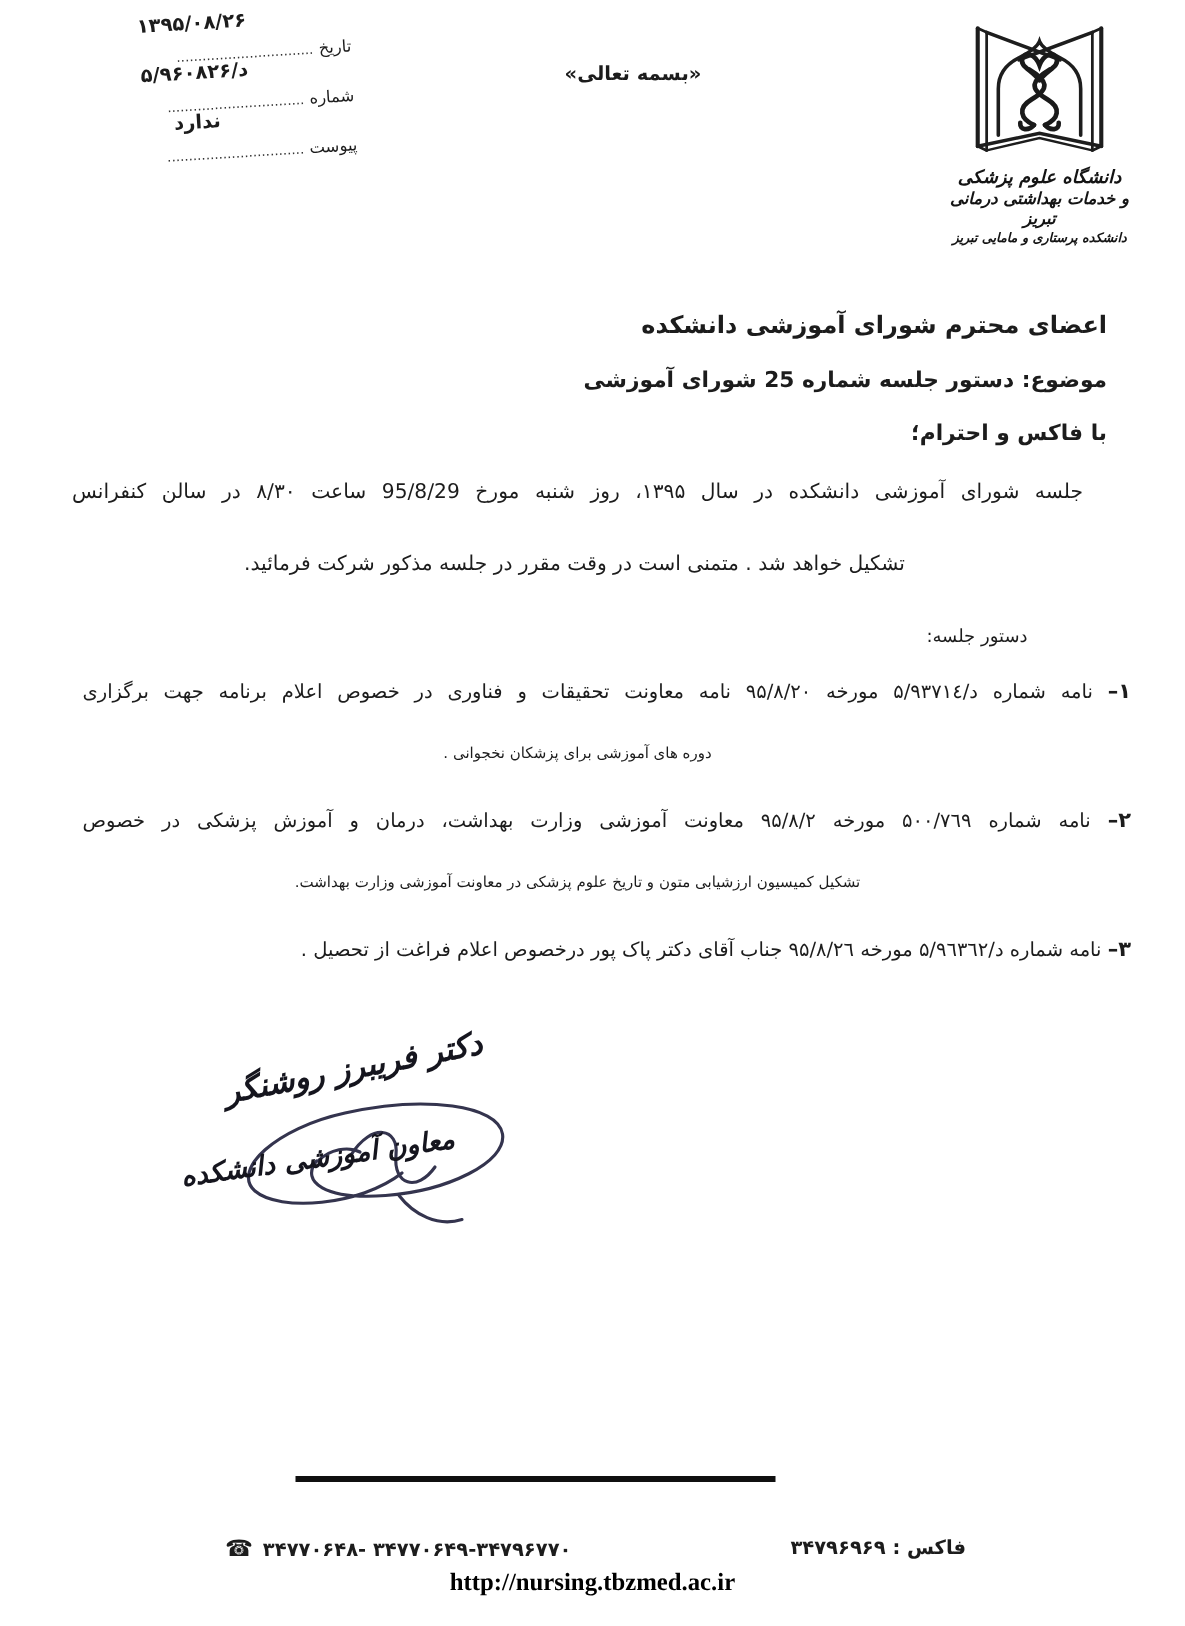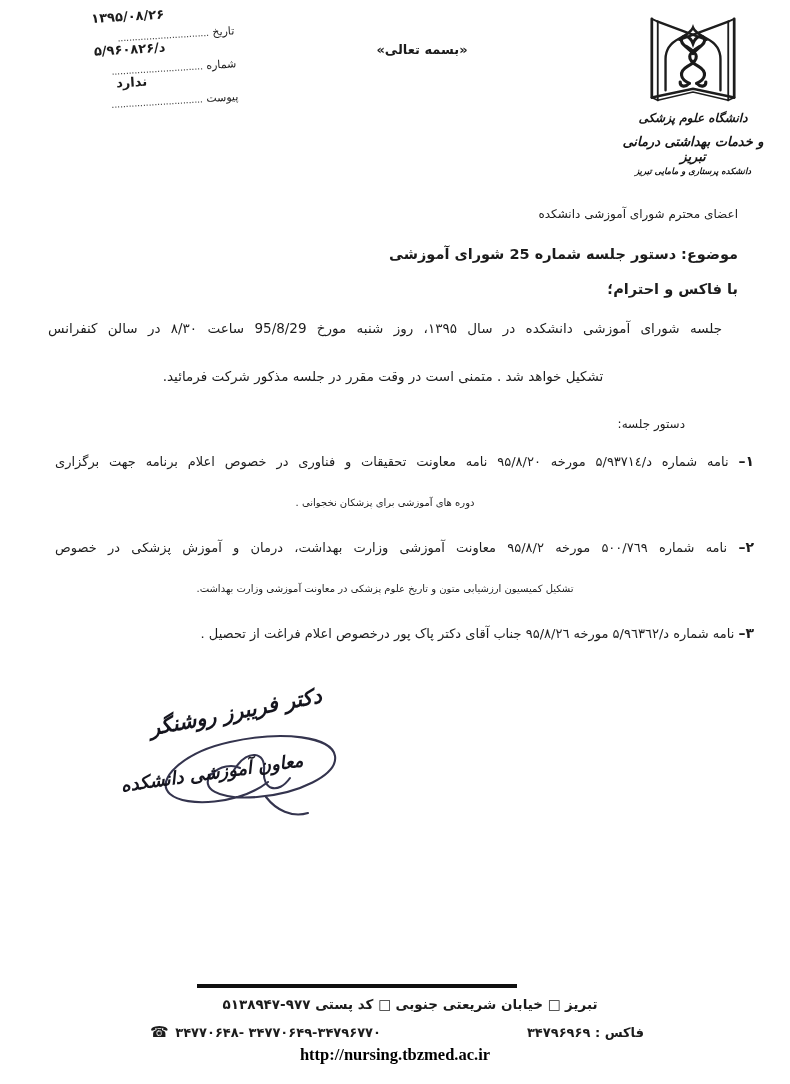--- a/index.html
+++ b/index.html
@@ -17,25 +17,25 @@
   .fld-line{position:absolute; bottom:1px; right:0; font-size:11px; white-space:nowrap;}
   .fld-line .dots{font-size:9px; letter-spacing:.5px; color:#333;}
   
   .bismillah{position:absolute; top:42px; left:322px; width:200px; text-align:center;
              font-size:13px; font-weight:700; direction:rtl;}
   
   .logo{position:absolute; top:6px; right:26px; width:142px; text-align:center;}
   .logo svg{display:block; margin:0 auto;}
   .logo-text{direction:rtl; font-style:italic; font-weight:700; color:#141414; margin-top:-3px;}
   .logo-l1{font-size:12px;}
-  .logo-l2{font-size:13px; margin-top:9px;}
+  .logo-l2{font-size:11px; margin-top:1px;}
   .logo-l3{font-size:8.5px; margin-top:2px;}
   
   .rtl{direction:rtl;}
-  .recipient{position:absolute; top:207px; right:52px; font-size:12px; font-weight:400;}
+  .recipient{position:absolute; top:207px; right:52px; font-size:16px; font-weight:700;}
   .subject{position:absolute; top:246px; right:52px; font-size:14.5px; font-weight:700;}
   .salutation{position:absolute; top:281px; right:52px; font-size:14.5px; font-weight:700;}
   .body-line1{position:absolute; top:320px; right:52px; left:48px; font-size:13.5px;
               text-align:justify; text-align-last:justify; padding-right:16px; white-space:nowrap;}
   .body-line2{position:absolute; top:368px; left:100px; width:566px; text-align:center; font-size:13.5px;}
   .agenda-label{position:absolute; top:417px; right:105px; font-size:12px;}
   .agenda-item{position:absolute; right:36px; left:55px; font-size:13px;}
   .agenda-item .item-num{font-weight:700; font-size:14px;}
   .stretch{text-align:justify; text-align-last:justify; white-space:nowrap;}
   .it1{top:453px;} .it1b{top:497px;}
@@ -154,21 +154,20 @@
     <g fill="none" stroke="#23233f" stroke-width="2.1" stroke-linecap="round" opacity="0.92">
       <path d="M152 74 C124 96 70 100 54 86 C38 72 68 44 114 34 C168 22 216 29 219 48 C222 67 182 86 141 89 C101 92 84 80 95 66"></path>
       <path d="M118 62 C132 40 150 44 148 62 C146 82 162 87 174 70"></path>
       <path d="M150 89 C160 102 176 110 192 105"></path>
       <path d="M96 66 C104 58 116 56 124 60"></path>
     </g>
   </svg>
   <div class="sig-title rtl">معاون آموزشی دانشکده</div>
 
   <div class="footer-rule"></div>
-  <div class="footer-address">تبریز □ خیابان شریعتی جنوبی □ کد پستی ⁦۵۱۳۸۹۴۷-۹۷۷⁩</div>
   <div class="footer-phones">
     <span class="phone-group">
       <span class="phone-glyph">☎</span>
       <span dir="ltr">۳۴۷۷۰۶۴۸- ۳۴۷۷۰۶۴۹-۳۴۷۹۶۷۷۰</span>
     </span>
     <span class="fax-group">فاکس : ۳۴۷۹۶۹۶۹</span>
   </div>
   <div class="footer-url">http://nursing.tbzmed.ac.ir</div>
 
 </div>

